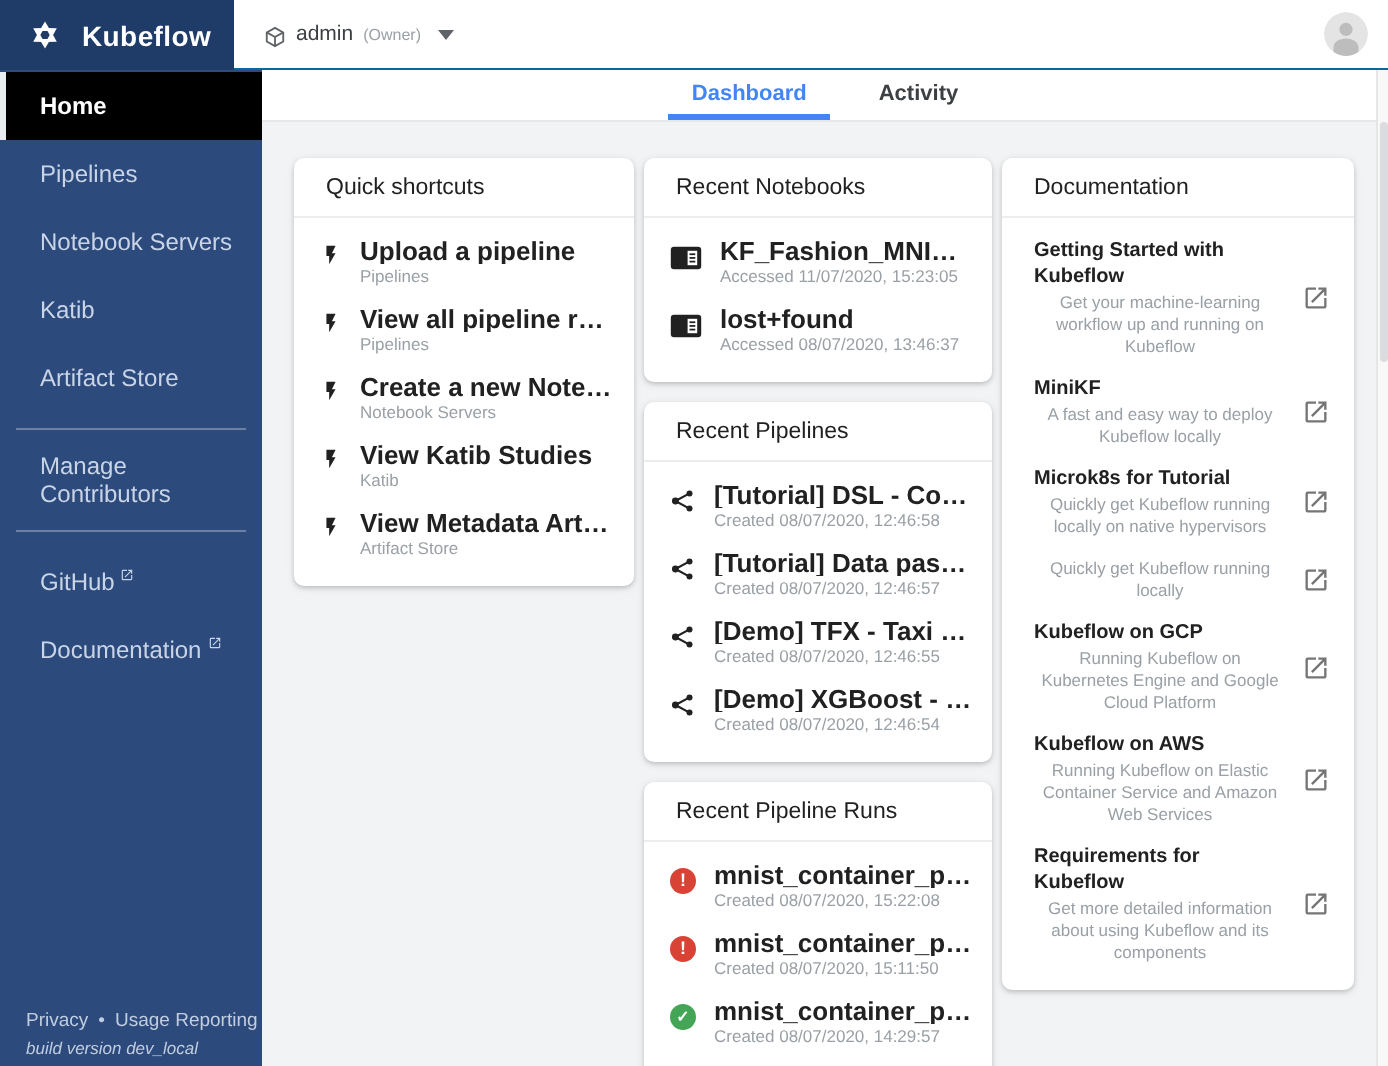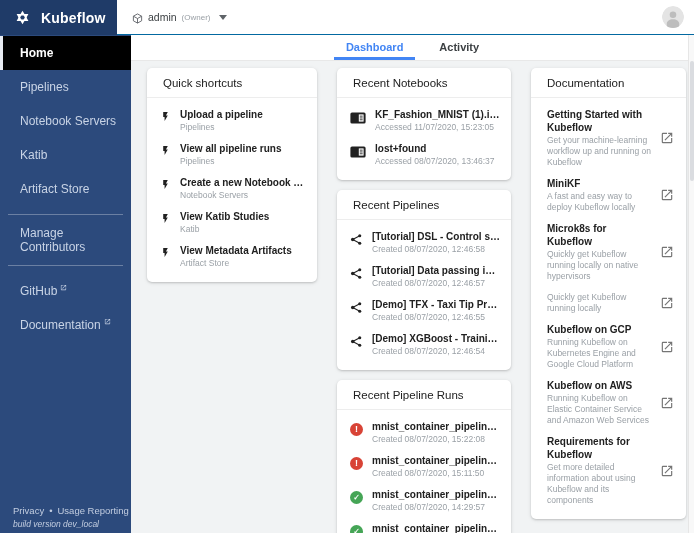--- a/index.html
+++ b/index.html
@@ -31,47 +31,47 @@
   .footer-links { font-size:9.5px; color:#c2cde0; display:flex; gap:5px; align-items:center; }
   .footer-links .lnk { cursor:pointer; }
   .build { font-size:8.5px; font-style:italic; color:#c2cde0; margin-top:3px; }
 
   
   .main { flex:1; display:flex; flex-direction:column; min-width:0; }
   .tabbar { height:26px; background:#fff; border-bottom:1px solid #e8e8e8; display:flex; justify-content:center; flex-shrink:0; }
   .tab { padding:0 18px; font-size:11px; font-weight:bold; color:#3c4043; line-height:25px; position:relative; cursor:pointer; }
   .tab.active { color:#4285f4; }
   .tab.active::after { content:""; position:absolute; left:6px; right:6px; bottom:0; height:3px; background:#4285f4; }
-  .content { flex:1; overflow:hidden; padding:7px 8px 0 16px; display:flex; gap:20px; align-items:flex-start; }
+  .content { flex:1; overflow:hidden; padding:18px 8px 0 16px; display:flex; gap:5px; align-items:flex-start; }
   .col { display:flex; flex-direction:column; gap:10px; }
   .col1 { width:170px; } .col2 { width:174px; } .col3 { width:176px; }
 
   .card { background:#fff; border-radius:5px; box-shadow:0 1px 2px rgba(0,0,0,.14), 0 1px 4px rgba(0,0,0,.10); width:100%; }
   .card-header { padding:9px 16px 8px; font-size:11.5px; color:#212121; border-bottom:1px solid #ededed; }
   .card-list { padding:6px 0 8px; }
 
   .row { display:flex; gap:9px; padding:5px 10px 5px 13px; align-items:flex-start; cursor:pointer; }
   .row .txt { min-width:0; flex:1; }
-  .row-title { font-size:10px; font-weight:bold; color:#212121; line-height:12px; white-space:nowrap; overflow:hidden; text-overflow:ellipsis; }
+  .row-title { font-size:13px; font-weight:bold; color:#212121; line-height:12px; white-space:nowrap; overflow:hidden; text-overflow:ellipsis; }
   .row-meta { font-size:8.5px; color:#9aa0a6; line-height:11px; margin-top:1px; white-space:nowrap; overflow:hidden; }
 
   .icon-12 { width:11px; height:11px; flex-shrink:0; margin-top:2px; }
   .icon-nb { width:16px; height:12px; flex-shrink:0; margin-top:3px; }
   .icon-pl { width:13px; height:13px; flex-shrink:0; margin-top:2px; }
 
   .status-icon { width:13px; height:13px; border-radius:50%; flex-shrink:0; margin-top:2px; color:#fff; font-size:9px; font-weight:bold; display:flex; align-items:center; justify-content:center; line-height:1; }
   .status-icon.error { background:#d84336; }
   .status-icon.error::before { content:"!"; }
   .status-icon.success { background:#45a556; }
   .status-icon.success::before { content:"\2713"; font-size:8px; }
 
   .doc-row { display:flex; gap:8px; padding:4px 12px 5px 16px; cursor:pointer; align-items:center; }
   .doc-txt { flex:1; min-width:0; }
   .doc-title { font-size:10px; font-weight:bold; color:#212121; line-height:13px; }
-  .doc-desc { font-size:8.5px; color:#9aa0a6; line-height:11px; margin-top:1px; }
+  .doc-desc { font-size:8.5px; color:#9aa0a6; line-height:11px; margin-top:1px;text-align:center; }
   .icon-ext { width:14px; height:14px; flex-shrink:0; }
 
   
   .scroll-gutter { position:absolute; right:0; top:35px; bottom:0; width:6px; background:#f8f8f8; border-left:1px solid #e6e6e6; }
   .scroll-thumb { position:absolute; top:26px; left:1px; width:4px; height:120px; background:#dadce0; border-radius:2px; }
 </style>
 </head>
 <body>
 
 <header class="topbar">
@@ -352,21 +352,21 @@
               <div class="doc-txt">
                   <div class="doc-title">MiniKF</div>
                   <div class="doc-desc">A fast and easy way to deploy Kubeflow locally</div>
                 </div>
               <svg class="icon-ext" viewBox="0 0 24 24" fill="#757575">
                   <path d="M19 19H5V5h7V3H5a2 2 0 0 0-2 2v14a2 2 0 0 0 2 2h14c1.1 0 2-.9 2-2v-7h-2v7zM14 3v2h3.59l-9.83 9.83 1.41 1.41L19 6.41V10h2V3h-7z"></path>
                 </svg>
             </div>
             <div class="doc-row">
               <div class="doc-txt">
-                  <div class="doc-title">Microk8s for Kubeflow</div>
+                  <div class="doc-title">Microk8s for Tutorial</div>
                   <div class="doc-desc">Quickly get Kubeflow running locally on native hypervisors</div>
                 </div>
               <svg class="icon-ext" viewBox="0 0 24 24" fill="#757575">
                   <path d="M19 19H5V5h7V3H5a2 2 0 0 0-2 2v14a2 2 0 0 0 2 2h14c1.1 0 2-.9 2-2v-7h-2v7zM14 3v2h3.59l-9.83 9.83 1.41 1.41L19 6.41V10h2V3h-7z"></path>
                 </svg>
             </div>
             <div class="doc-row">
               <div class="doc-txt">
                   <div class="doc-desc">Quickly get Kubeflow running locally</div>
                 </div>

